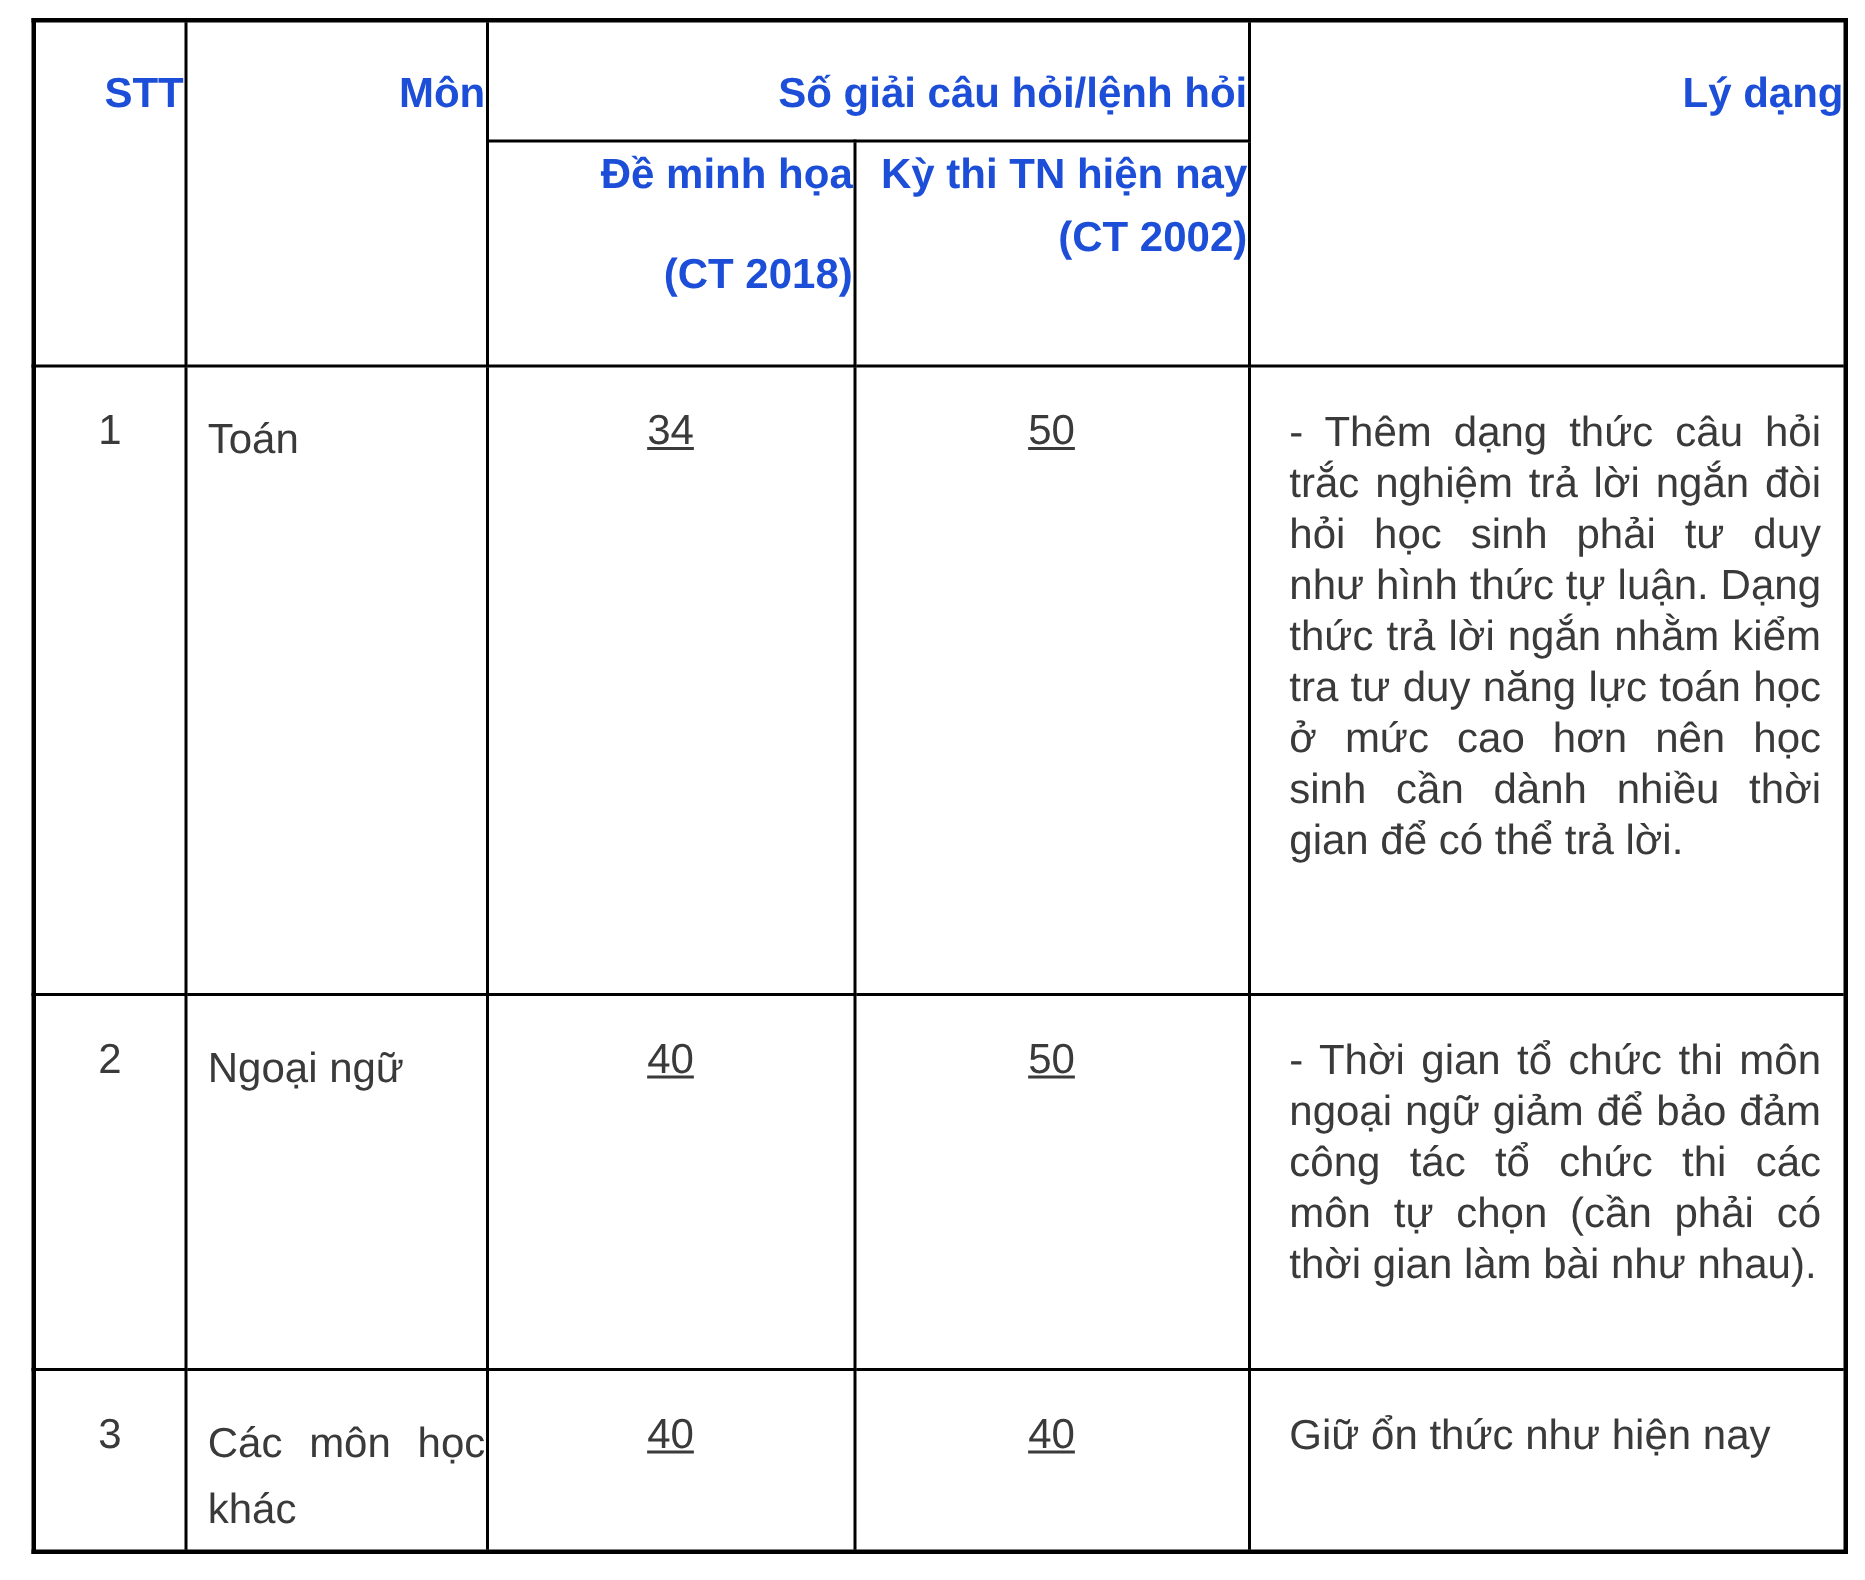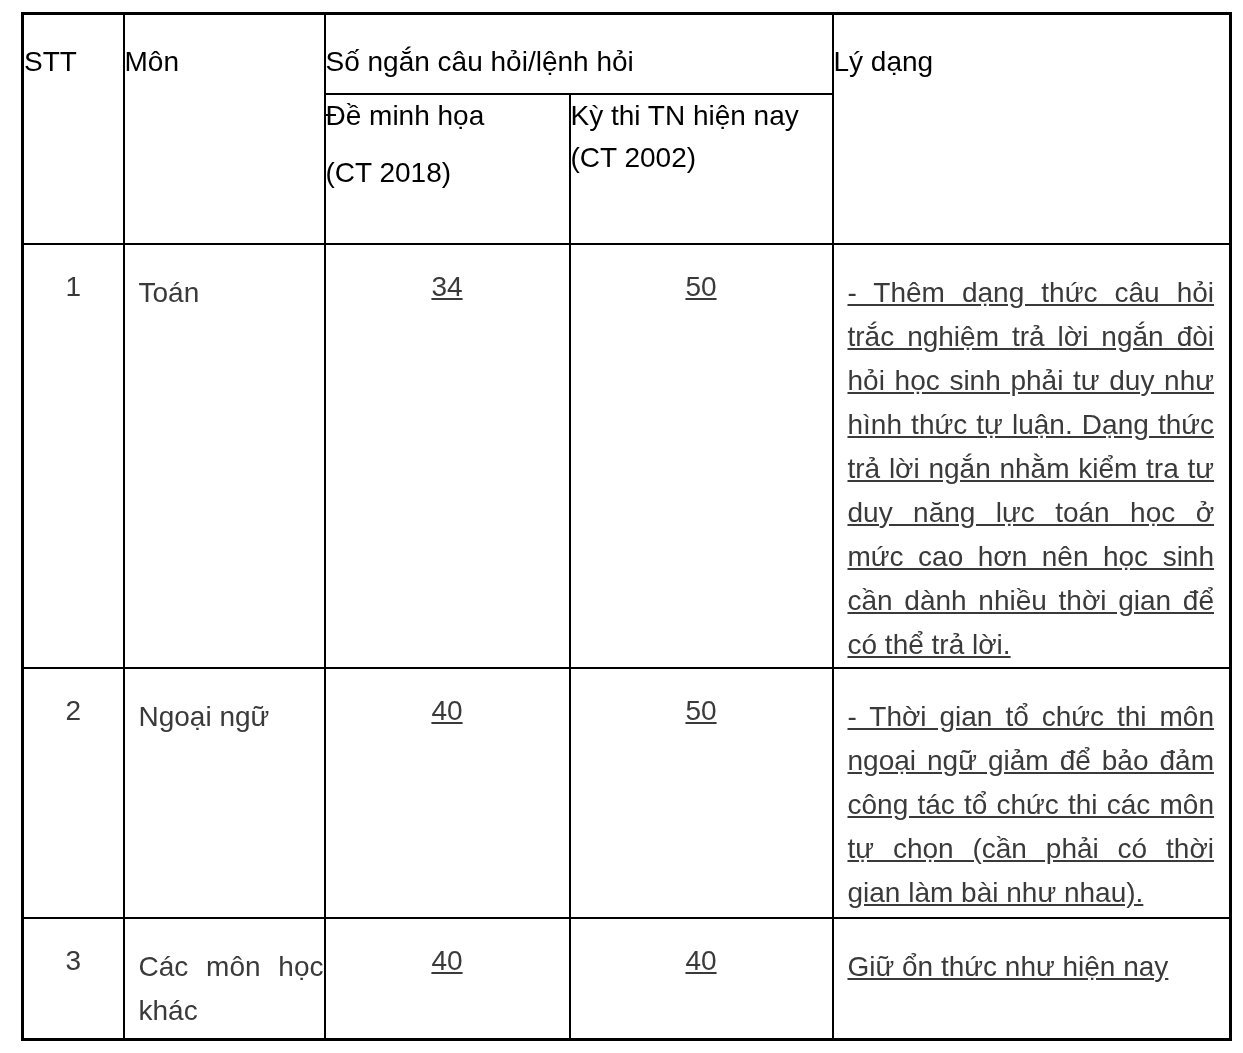--- a/index.html
+++ b/index.html
@@ -21,64 +21,63 @@
     color: #3a3a3a;
     font-size: 28px;
   }
   table.cmp th, table.cmp td {
     border: 2px solid #000000;
     vertical-align: top;
     box-sizing: border-box;
   }
   
   thead th {
-    font-weight: normal;
-    color: #000000;
-    text-align: left;
+    font-weight: bold;
+    color: #1d4ed8;
+    text-align: right;
     padding: 0;
   }
   th.span-head {
     vertical-align: top;
     padding-top: 31px;
     height: 80px;
   }
   tr.subhead-row { height: 150px; }
   th.subhead { vertical-align: middle; line-height: 42px; }
-  th.subhead .line2-gap { margin-top: 15px; }
+  th.subhead .line2-gap { margin-top: 25px; }
   
   tr.row-1 { height: 419px; }
   tr.row-2 { height: 250px; }
   tr.row-3 { height: 122px; }
   td.stt-cell  { text-align: center; padding-top: 26px; }
   td.mon-cell  { text-align: justify; padding: 26px 0 0 14px; line-height: 44px; }
   td.num-cell  { text-align: center; padding-top: 26px; text-decoration: underline; }
   td.reason-cell {
     text-align: justify;
-    padding: 26px 15px 0 14px;
-    line-height: 44px;
-    text-decoration: underline;
+    padding: 26px 15px 0 26px;
+    line-height: 34px;
   }
 </style>
 </head>
 <body>
 
 <div class="table-wrap">
   <table class="cmp">
     <colgroup>
       <col style="width:101px">
       <col style="width:201px">
       <col style="width:245px">
       <col style="width:263px">
       <col style="width:398px">
     </colgroup>
     <thead>
       <tr>
         <th rowspan="2" class="span-head">STT</th>
         <th rowspan="2" class="span-head">Môn</th>
-        <th colspan="2" class="span-head">Số ngắn câu hỏi/lệnh hỏi</th>
+        <th colspan="2" class="span-head">Số giải câu hỏi/lệnh hỏi</th>
         <th rowspan="2" class="span-head">Lý dạng</th>
       </tr>
       <tr class="subhead-row">
         <th class="subhead">
           <div>Đề minh họa</div>
           <div class="line2-gap">(CT 2018)</div>
         </th>
         <th class="subhead">
           <div>Kỳ thi TN hiện nay</div>
           <div>(CT 2002)</div>

